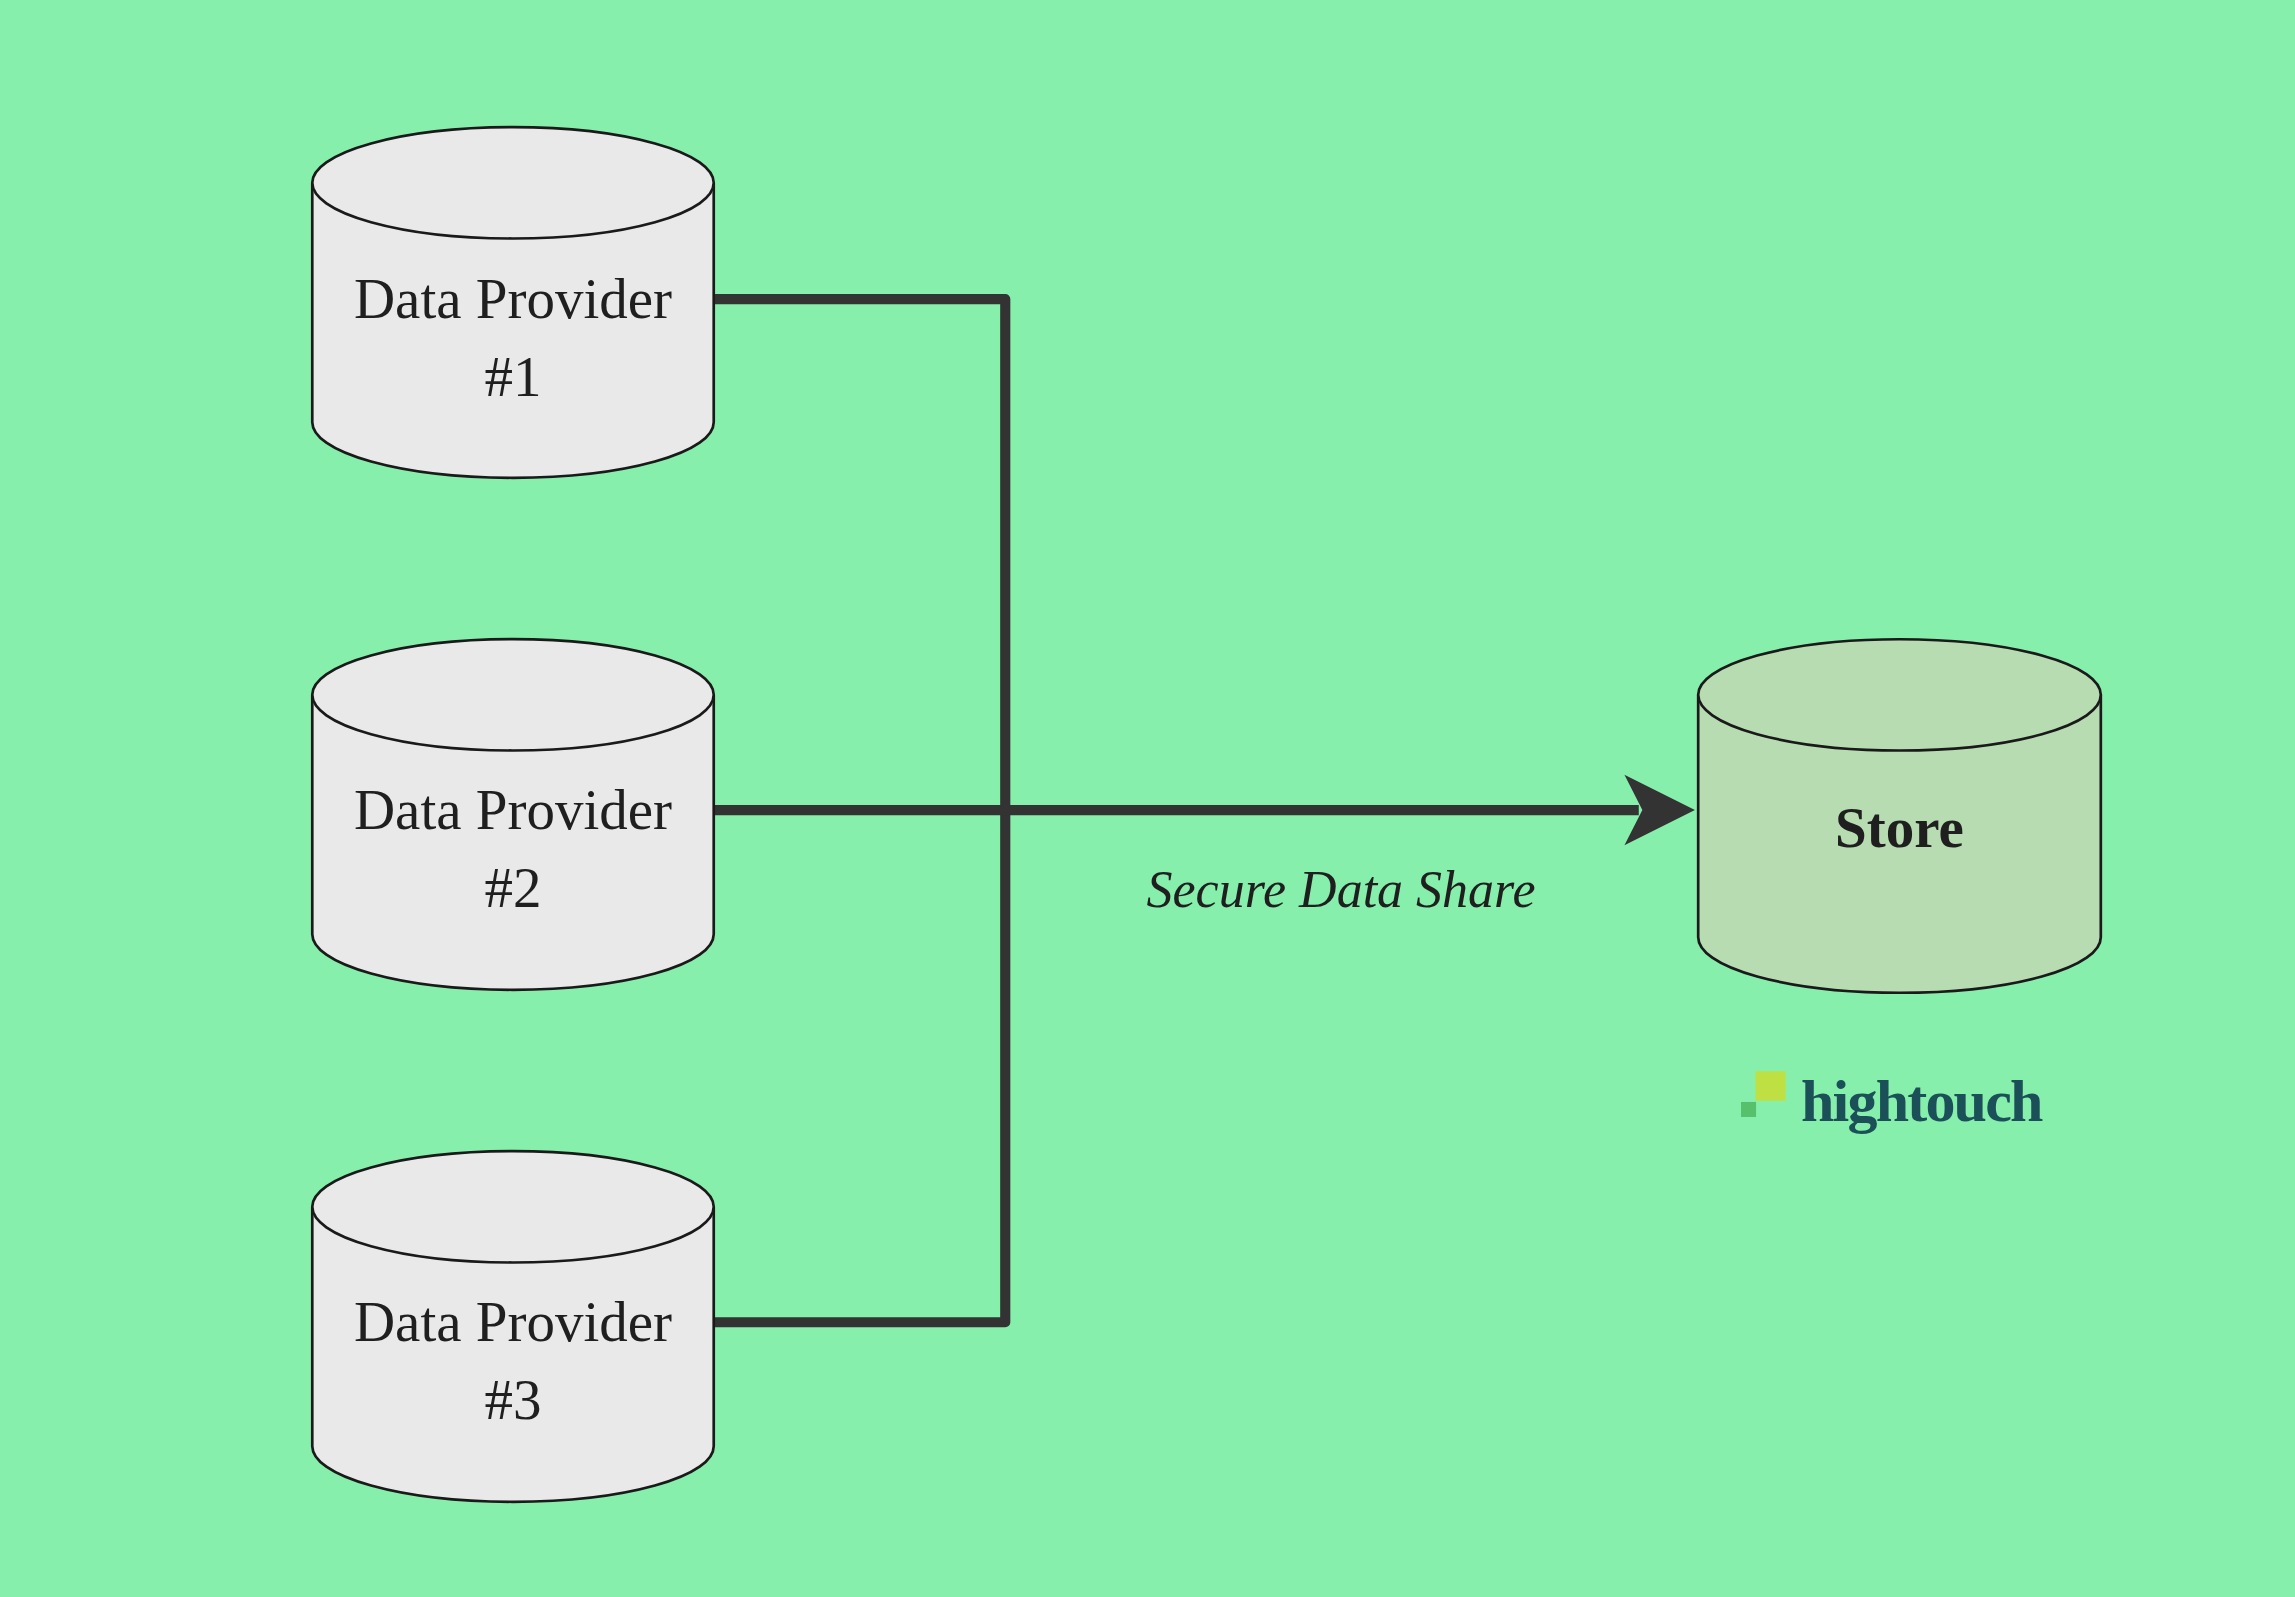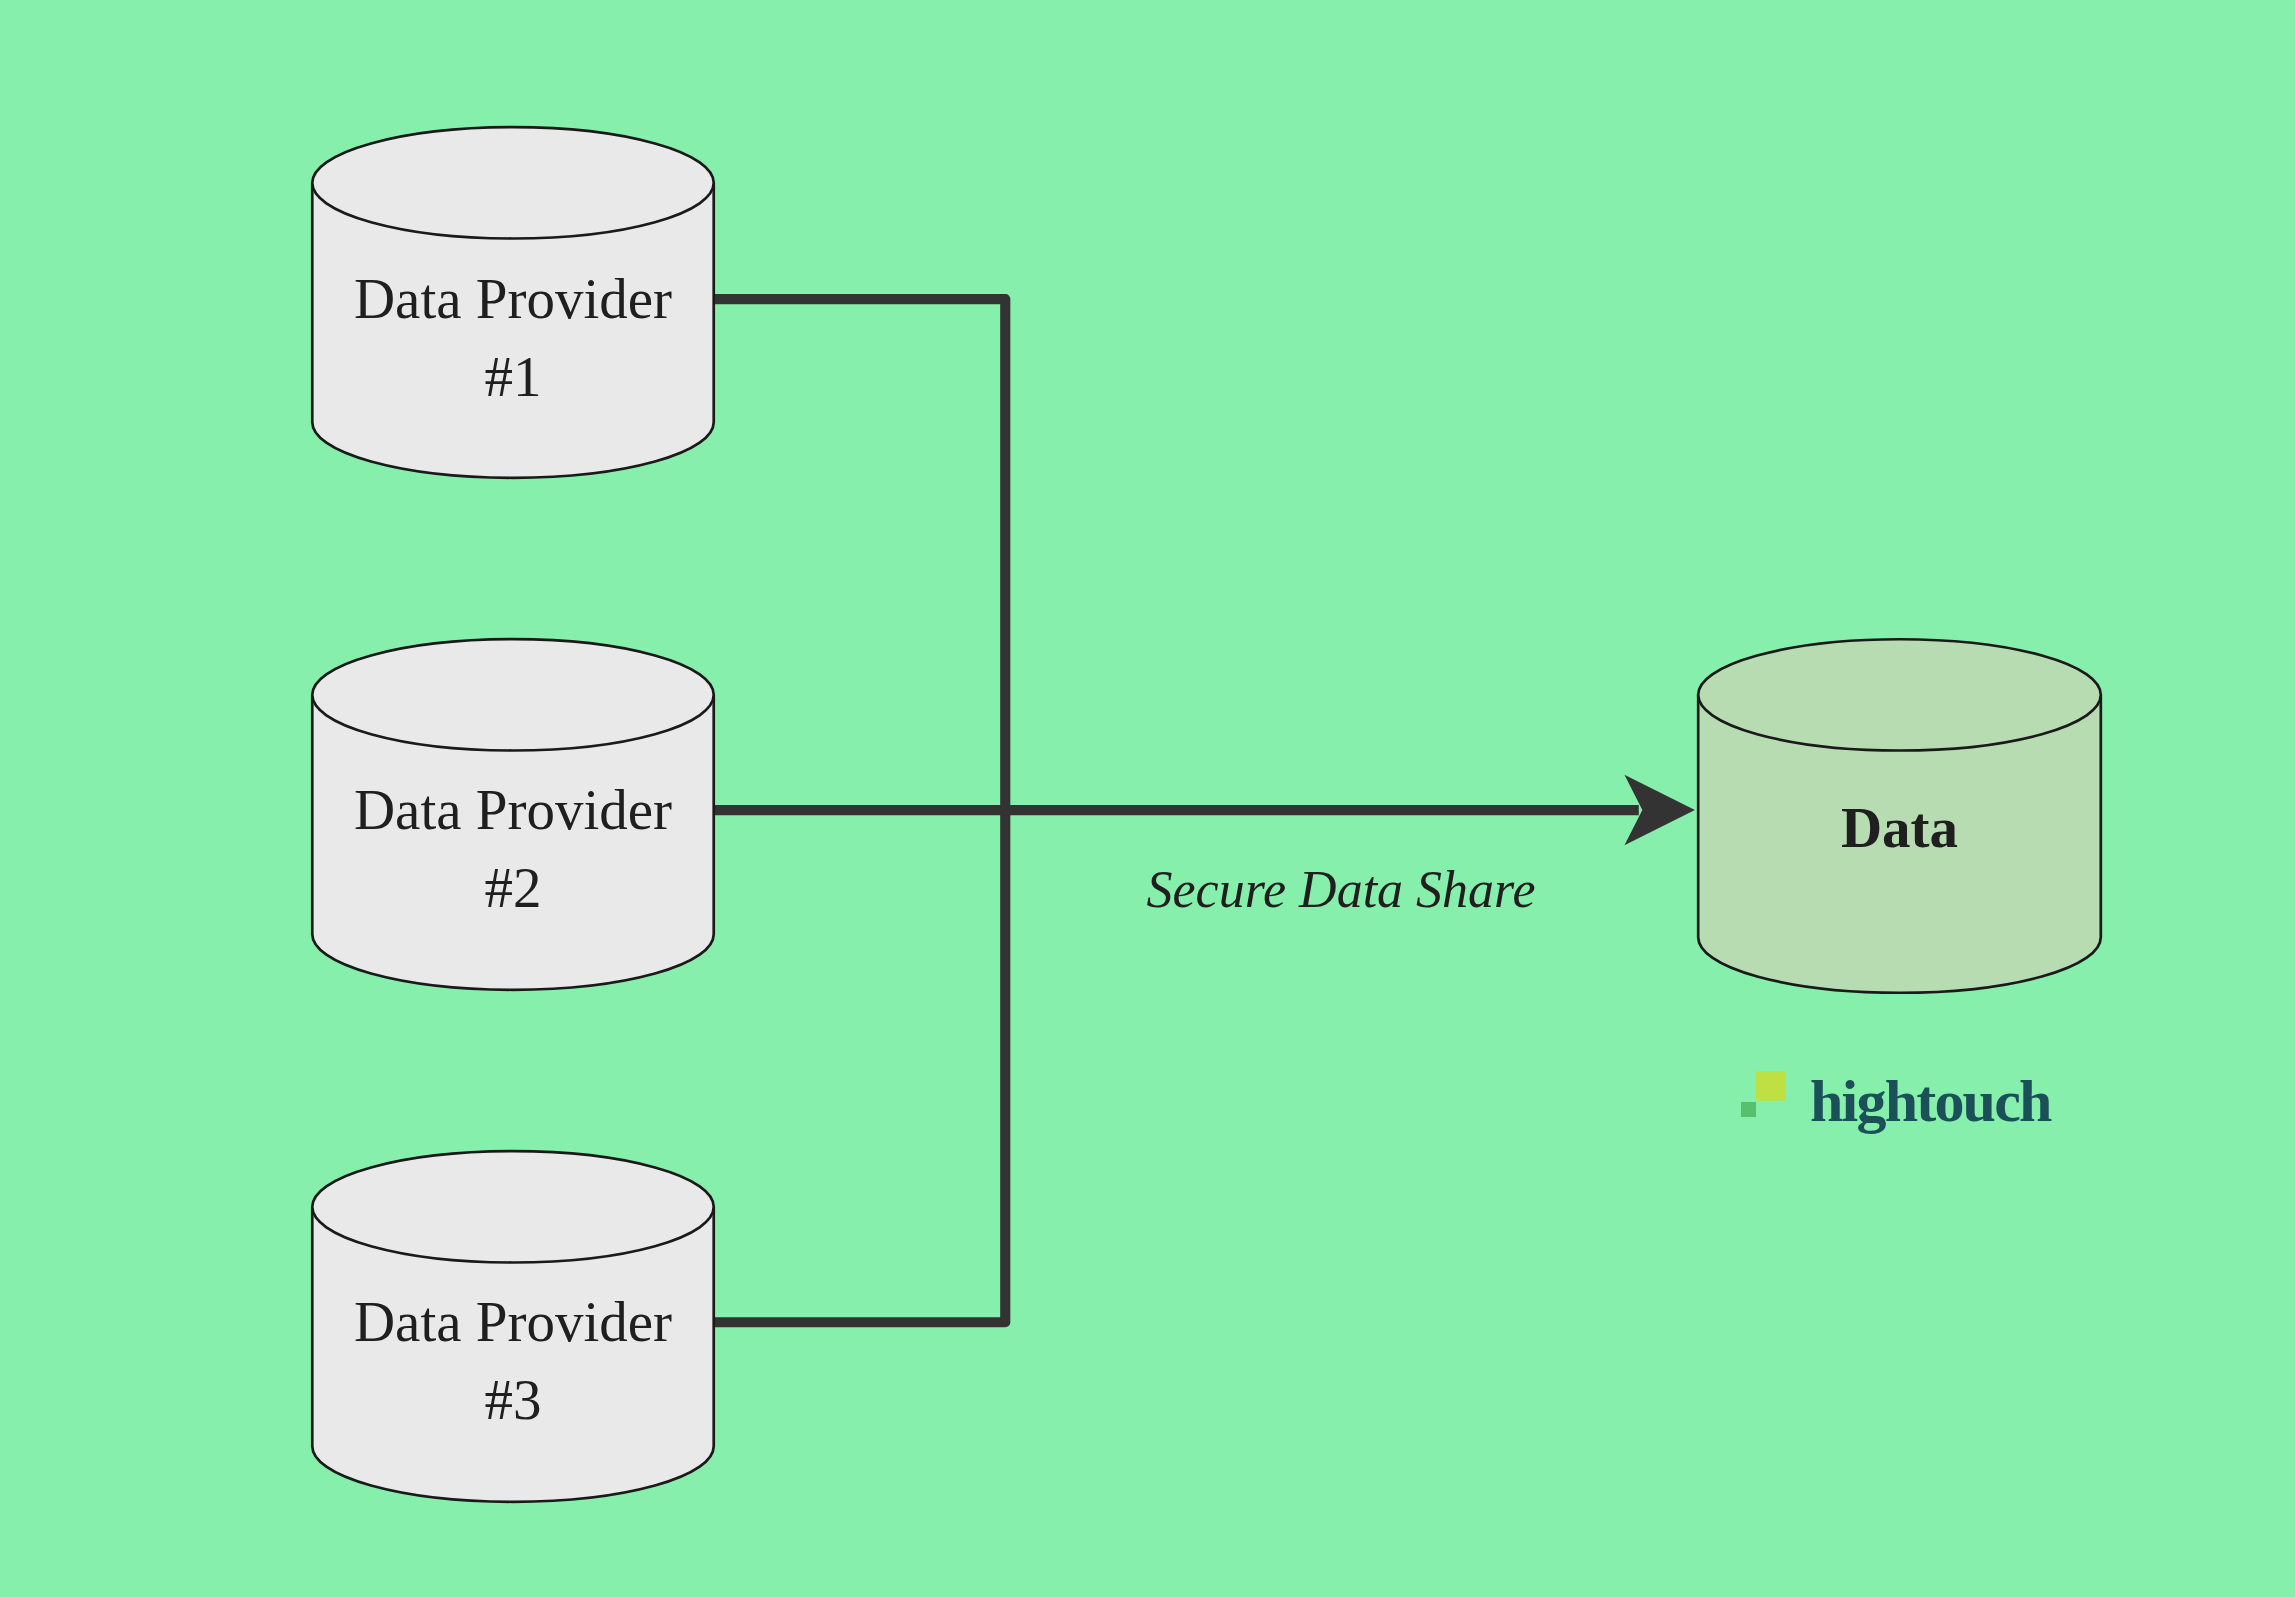--- a/index.html
+++ b/index.html
@@ -20,21 +20,21 @@
     font-size:57px;line-height:78px;white-space:nowrap;
   }
   .node-label.bold{font-weight:700;line-height:76px;}
   .edge-label{
     position:absolute;text-align:center;color:#1f1f1f;
     font-size:52px;line-height:50px;font-style:italic;white-space:nowrap;
   }
   .logo{position:absolute;left:1741px;top:1070px;display:flex;align-items:flex-start;}
   .logo-text{
     font-size:60px;font-weight:700;color:#1b5059;
-    letter-spacing:-1.8px;line-height:60px;margin-left:22px;margin-top:1.2px;
+    letter-spacing:-1.8px;line-height:60px;margin-left:13px;margin-top:1.2px;
     white-space:nowrap;
   }
 </style>
 </head>
 <body>
 
 <div id="canvas">
 
   <svg style="position:absolute;left:0;top:0;" width="2295" height="1598" viewBox="0 0 3840 2673">
     <path class="connector" d="M1195 500 H1682 V2212 H1195"></path>
@@ -67,21 +67,21 @@
   <div class="node-label" style="left:311px;top:1283px;width:404px;">
     <div>Data Provider</div>
     <div>#3</div>
   </div>
 
   <svg class="node" style="left:1697px;top:638px;" width="405" height="356" viewBox="0 0 677 595">
     <path class="cyl-body" d="M2 95 V500 A336.5 93 0 0 0 675 500 V95" fill="#b7dcb2"></path>
     <ellipse class="cyl-top" cx="338.5" cy="95" rx="336.5" ry="93" fill="#b7dcb2"></ellipse>
   </svg>
   <div class="node-label bold" style="left:1697px;top:790px;width:405px;">
-    <div>Data</div>
+    <div>Store</div>
   </div>
 
   <div class="edge-label" style="left:1135px;top:865px;width:412px;">Secure Data Share</div>
 
   <div class="logo">
     <svg width="47" height="47" viewBox="0 0 78 78">
       <rect x="24" y="2" width="50" height="49" fill="#bfe042"></rect>
       <rect x="0" y="53" width="25" height="25" fill="#57c06d"></rect>
     </svg>
     <span class="logo-text">hightouch</span>

